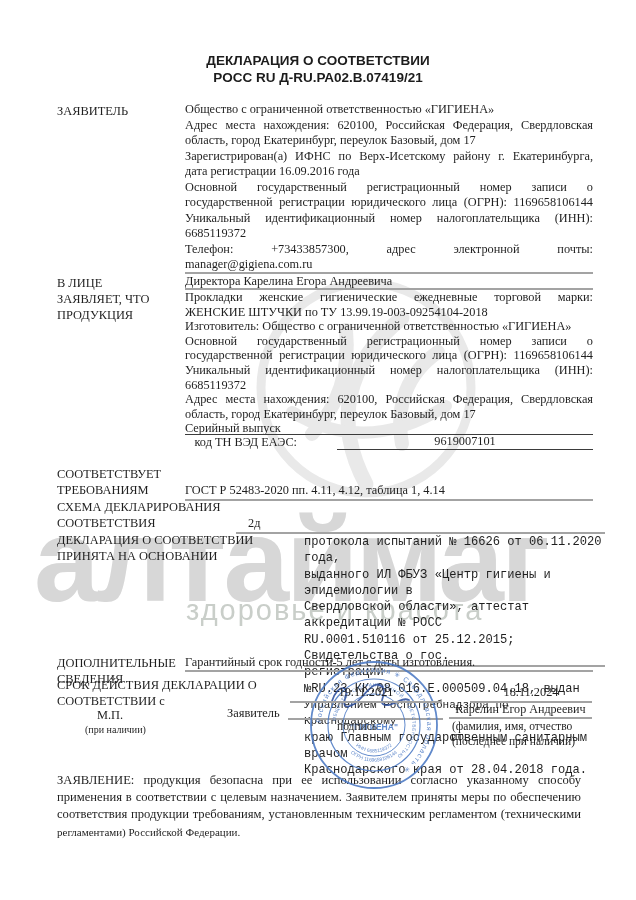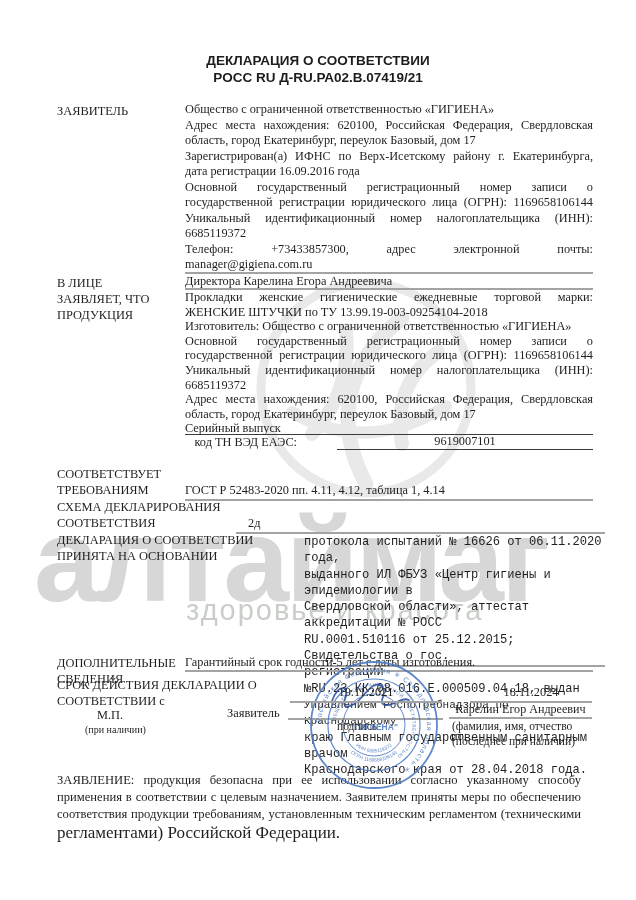--- a/index.html
+++ b/index.html
@@ -150,16 +150,16 @@
       <textPath href="#ogrnArc" startOffset="50%">ОГРН 1169658106144</textPath>
     </text>
     <text x="0" y="5" text-anchor="middle" font-family="Liberation Sans, sans-serif" font-weight="bold" font-size="8.5" fill="#4b79c4">"ГИГИЕНА"</text>
     <path d="M -42,-24 C -36,-42 -24,-40 -29,-26 C -33,-14 -21,-18 -13,-27 C -5,-36 3,-46 9,-37 C 13,-30 3,-22 11,-20 C 19,-18 27,-29 35,-25" fill="none" stroke="#2d4f9e" stroke-width="1.7" stroke-linecap="round"></path>
   </svg>
 
   <div class="abs col" style="left:57px;top:772px;width:524px;z-index:2;">
     <div class="line jl" style="font-size:12.6px;line-height:17.2px">ЗАЯВЛЕНИЕ: продукция безопасна при ее использовании согласно указанному способу</div>
     <div class="line jl" style="font-size:12.6px;line-height:17.2px">применения в соответствии с целевым назначением. Заявителем приняты меры по обеспечению</div>
     <div class="line jl" style="font-size:12.6px;line-height:17.2px">соответствия продукции требованиям, установленным техническим регламентом (техническими</div>
-    <div class="line" style="font-size:17px;line-height:17.2px">регламентами) Российской Федерации.</div>
+    <div class="line" style="font-size:11px;line-height:17.2px">регламентами) Российской Федерации.</div>
   </div>
 
 </div>
 
 </body></html>

